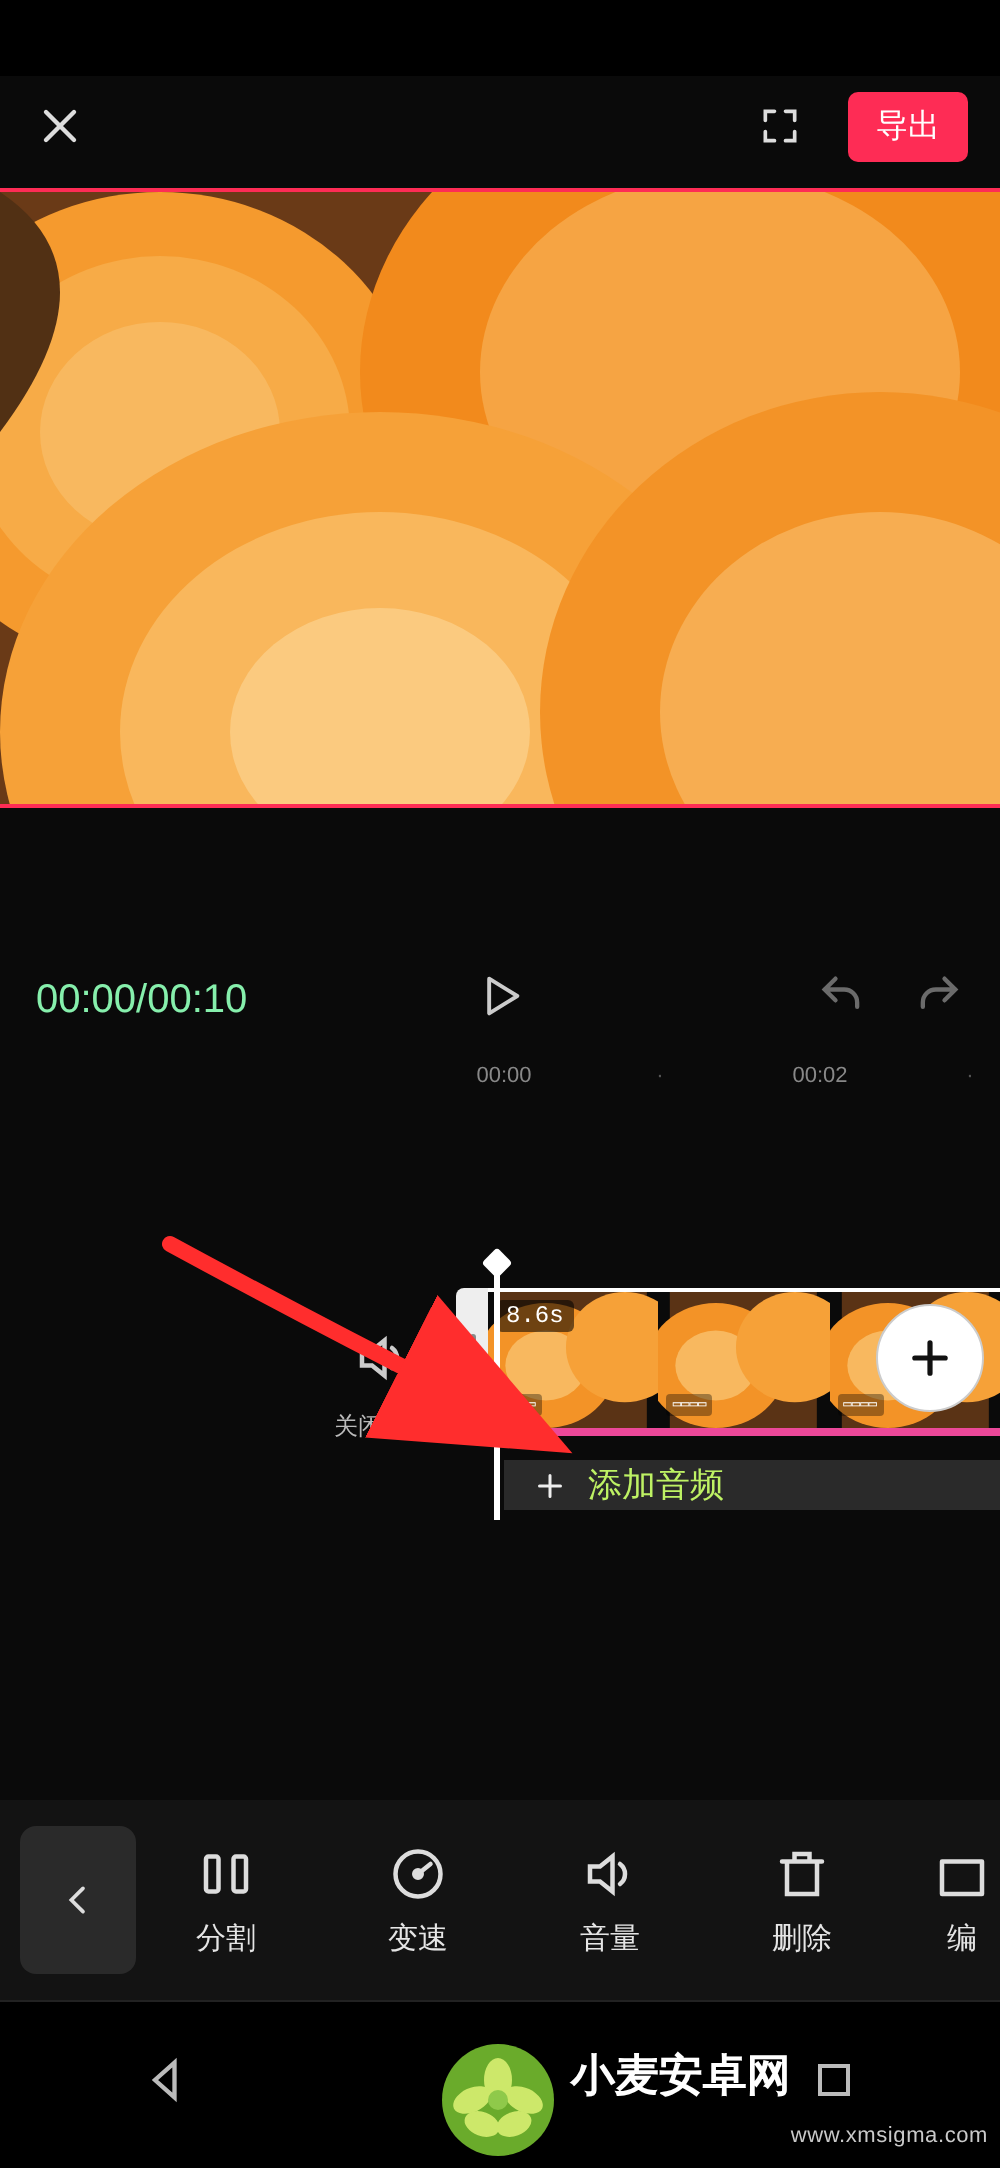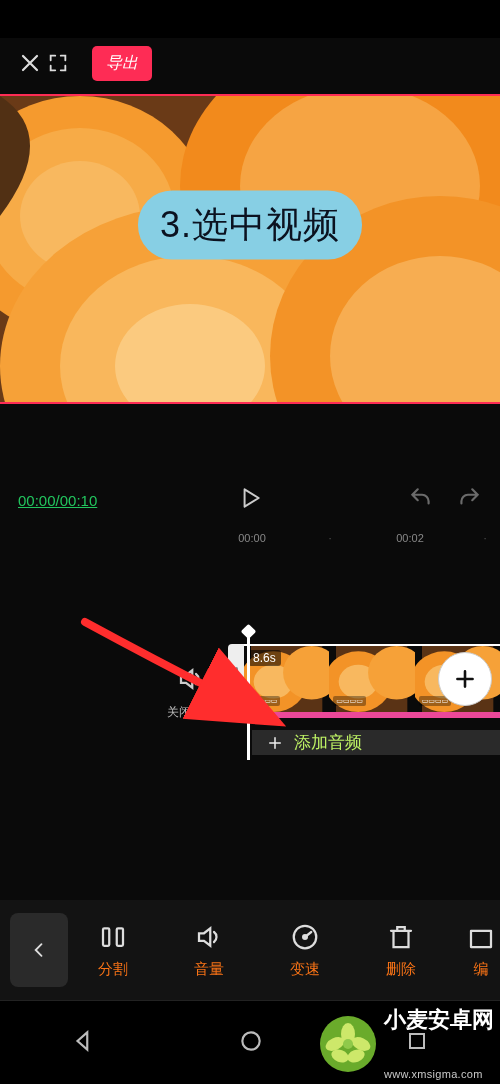--- a/index.html
+++ b/index.html
@@ -1,71 +1,71 @@
 <!DOCTYPE html>
 <html><head>
 <meta charset="utf-8">
 <style>
   * { margin: 0; padding: 0; box-sizing: border-box; }
   body { width: 500px; height: 1084px; background: #0a0a0a; font-family: -apple-system, "Helvetica Neue", Arial, sans-serif; color: #fff; overflow: hidden; position: relative; }
   .statusbar { height: 38px; background: #000; }
-  .topbar { height: 50px; display: flex; align-items: center; justify-content: flex-start; padding: 0 16px; font-style: italic; }
+  .topbar { height: 50px; display: flex; align-items: center; justify-content: space-between; padding: 0 16px; }
   .topbar .left { display: flex; align-items: center; }
   .topbar .right { display: flex; align-items: center; gap: 20px; }
   .icon-btn { width: 28px; height: 28px; display: flex; align-items: center; justify-content: center; color: #ddd; }
   .export-btn { background: #fe2c55; color: #fff; padding: 7px 14px; border-radius: 5px; font-size: 16px; font-weight: 500; }
 
   .preview-wrap { position: relative; margin-top: 6px; }
   .preview-sep { height: 2px; background: #fe2c55; }
   .preview { width: 500px; height: 306px; background: #000; position: relative; overflow: hidden; }
   .carrot-img { position: absolute; inset: 0; }
   .carrot-img svg { width: 100%; height: 100%; display: block; }
   .overlay-bubble { position: absolute; left: 50%; top: 42%; transform: translate(-50%,-50%); background: #87cfe4; color: #0b1220; padding: 10px 22px; border-radius: 34px; font-size: 36px; font-weight: 500; letter-spacing: 1px; white-space: nowrap; }
 
   .controls-bar { display: flex; align-items: center; justify-content: space-between; padding: 0 18px; height: 64px; margin-top: 64px; }
-  .timecode { color: #22c55e; font-size: 15px; font-variant-numeric: tabular-nums; text-decoration: underline; }
+  .timecode { color: #86efac; font-size: 20px; font-variant-numeric: tabular-nums; }
   .play-center { position: absolute; left: 50%; transform: translateX(-50%); }
   .controls-right { display: flex; gap: 22px; color: #6b6b6b; }
 
   .ruler { position: relative; height: 24px; color: #888; font-size: 11px; }
   .ruler .tick { position: absolute; top: 0; transform: translateX(-50%); }
 
   .arrow-layer { position: absolute; left: 0; top: 0; width: 500px; height: 1084px; pointer-events: none; z-index: 50; }
 
   .timeline-area { position: relative; margin-top: 52px; height: 190px; }
   .mute-block { position: absolute; left: 164px; top: 56px; width: 54px; text-align: center; }
   .mute-block .lbl { color: #bbb; font-size: 12px; margin-top: 6px; }
 
   .clip-strip { position: absolute; left: 228px; right: 0; top: 36px; height: 74px; display: flex; }
   .clip-handle { width: 16px; background: #eee; border-radius: 4px 0 0 4px; display:flex; align-items:center; justify-content:center; }
   .clip-handle .grip { width:3px; height:28px; background:#888; border-radius:2px; }
-  .clip-thumbs { flex: 1; display: flex; position: relative; overflow: hidden; border-top:2px solid #fff; border-bottom:6px solid #ec4899; }
+  .clip-thumbs { flex: 1; display: flex; position: relative; overflow: hidden; border-top:2px solid #fff; border-bottom:4px solid #ec4899;font-family:Liberation Mono, monospace; }
   .clip-thumbs .thumb { flex: 1; position: relative; overflow: hidden; }
   .clip-thumbs .thumb svg { position:absolute; inset:0; width:100%; height:100%; }
   .clip-thumbs .caption-ov { position:absolute; left:4px; bottom:6px; font-size:7px; color:#fff; background:rgba(0,0,0,.35); padding:1px 3px; border-radius:2px; }
   .clip-dur { position: absolute; left: 4px; top: 4px; background: rgba(0,0,0,.55); color: #fff; font-size: 12px; padding: 1px 5px; border-radius: 3px; z-index:2; }
   .add-clip-btn { position: absolute; right: 8px; top: 44px; width: 54px; height: 54px; background: #fff; border-radius: 50%; display: flex; align-items: center; justify-content: center; color: #111; font-size: 30px; z-index: 5; border:1px solid #ccc; }
 
   .playhead { position: absolute; left: 247px; top: 22px; width: 3px; height: 130px; background: #fff; z-index: 4; }
   .playhead::before { content:""; position:absolute; top:-4px; left:-4px; width:11px; height:11px; background:#fff; border-radius:2px; transform:rotate(45deg); }
 
   .audio-row { position: absolute; left: 252px; right: 0; top: 122px; height: 25px; background: #2a2a2a; display: flex; align-items: center; padding-left: 14px; gap: 10px; font-size: 17px; color: #bef264; }
 
   .bottom-tools { position: absolute; left: 0; right: 0; bottom: 84px; height: 100px; display: flex; align-items: center; background: #131313; }
   .back-chip { width: 58px; height: 74px; background: #2a2a2a; border-radius: 8px; display:flex; align-items:center; justify-content:center; margin: 0 8px 0 10px; }
   .tools-scroll { flex:1; display:flex; justify-content: space-between; padding-right: 0; }
-  .tool { width: 74px; display:flex; flex-direction:column; align-items:center; gap:8px; color:#f97316; font-size:15px; }
+  .tool { width: 74px; display:flex; flex-direction:column; align-items:center; gap:8px; color:#e5e5e5; font-size:15px; }
   .tool svg { width:30px; height:30px; }
   .tool:last-child { width: 42px; margin-right:-2px;}
 
   .navbar { position:absolute; left:0; right:0; bottom:0; height:84px; background:#000; display:flex; align-items:center; justify-content:space-around; border-top:1px solid #222; }
 
   .watermark { position:absolute; right:6px; bottom:4px; display:flex; align-items:center; gap:6px; z-index:100; }
   .watermark .logo { width:60px; height:60px; }
-  .watermark .txt { display:flex; flex-direction:column; line-height:1.1; }
+  .watermark .txt { display:flex; flex-direction:row; line-height:1.1;text-align:right; }
   .watermark .zh { font-size:22px; font-weight:700; color:#fff; }
   .watermark .en { font-size:11px; color:#c9c9c9; letter-spacing:.3px;margin-top:36px; }
 </style>
 </head>
 <body>
 
 <div class="statusbar"></div>
 
 <div class="topbar">
   <div class="left">
@@ -97,21 +97,20 @@
         <ellipse cx="360" cy="90" rx="180" ry="150" fill="#f28a1c"></ellipse>
         <ellipse cx="360" cy="90" rx="120" ry="100" fill="#f6a443"></ellipse>
         <ellipse cx="190" cy="270" rx="190" ry="160" fill="#f6a138"></ellipse>
         <ellipse cx="190" cy="270" rx="130" ry="110" fill="#f9b75c"></ellipse>
         <ellipse cx="190" cy="270" rx="75" ry="62" fill="#fbca7f"></ellipse>
         <ellipse cx="440" cy="260" rx="170" ry="160" fill="#f39327"></ellipse>
         <ellipse cx="440" cy="260" rx="110" ry="100" fill="#f7ad51"></ellipse>
         <path d="M0 0 Q 60 40 0 120 Z" fill="#513014"></path>
       </svg>
     </div>
-    <div class="overlay-bubble">3.选中视频</div>
   </div>
   <div class="preview-sep"></div>
 </div>
 
 <div class="controls-bar" style="position:relative;">
   <span class="timecode">00:00/00:10</span>
   <span class="play-center">
     <svg viewBox="0 0 24 24" width="26" height="26" fill="none" stroke="#ccc" stroke-width="1.8" stroke-linejoin="round">
         <path d="M7 4 L20 12 L7 20 Z"></path>
       </svg>
@@ -216,32 +215,32 @@
   <div class="tools-scroll">
     <div class="tool">
       <svg viewBox="0 0 24 24" fill="none" stroke="#ddd" stroke-width="1.8" stroke-linecap="round">
           <rect x="4" y="5" width="5" height="14" rx="1"></rect>
           <rect x="15" y="5" width="5" height="14" rx="1"></rect>
         </svg>
       <span>分割</span>
     </div>
     <div class="tool">
       <svg viewBox="0 0 24 24" fill="none" stroke="#ddd" stroke-width="1.8" stroke-linecap="round">
-          <path d="M4 9 v6 h4 l5 4 V5 l-5 4 Z"></path>
-          <path d="M16 8 a5 5 0 0 1 0 8"></path>
-        </svg>
-      <span>音量</span>
-    </div>
-    <div class="tool">
-      <svg viewBox="0 0 24 24" fill="none" stroke="#ddd" stroke-width="1.8" stroke-linecap="round">
           <circle cx="12" cy="12" r="9"></circle>
           <path d="M12 12 L17 8"></path>
           <circle cx="12" cy="12" r="1.5" fill="#ddd"></circle>
         </svg>
       <span>变速</span>
+    </div>
+    <div class="tool">
+      <svg viewBox="0 0 24 24" fill="none" stroke="#ddd" stroke-width="1.8" stroke-linecap="round">
+          <path d="M4 9 v6 h4 l5 4 V5 l-5 4 Z"></path>
+          <path d="M16 8 a5 5 0 0 1 0 8"></path>
+        </svg>
+      <span>音量</span>
     </div>
     <div class="tool">
       <svg viewBox="0 0 24 24" fill="none" stroke="#ddd" stroke-width="1.8" stroke-linecap="round">
           <path d="M4 7 h16 M9 7 V4 h6 v3 M6 7 v13 h12 V7"></path>
         </svg>
       <span>删除</span>
     </div>
     <div class="tool">
       <svg viewBox="0 0 24 24" fill="none" stroke="#ddd" stroke-width="1.8" stroke-linecap="round">
           <path d="M4 7 h16 M4 7 v13 M20 7 v13 M4 20 h16"></path>

